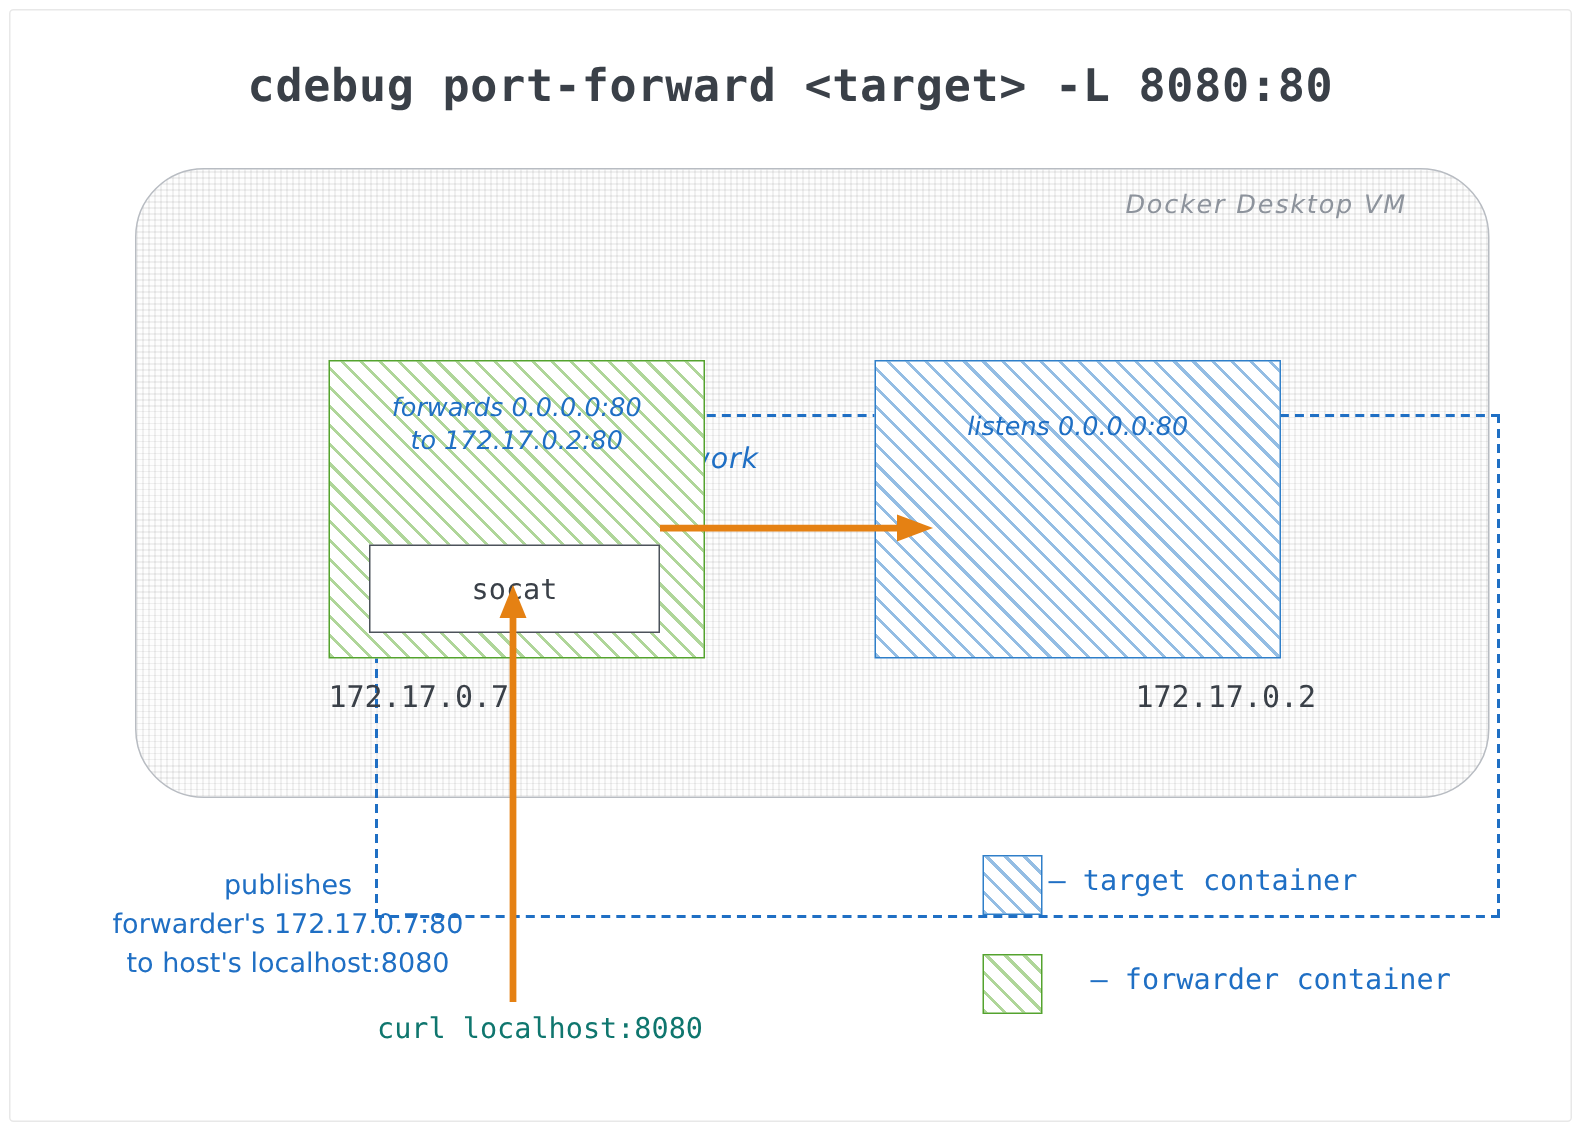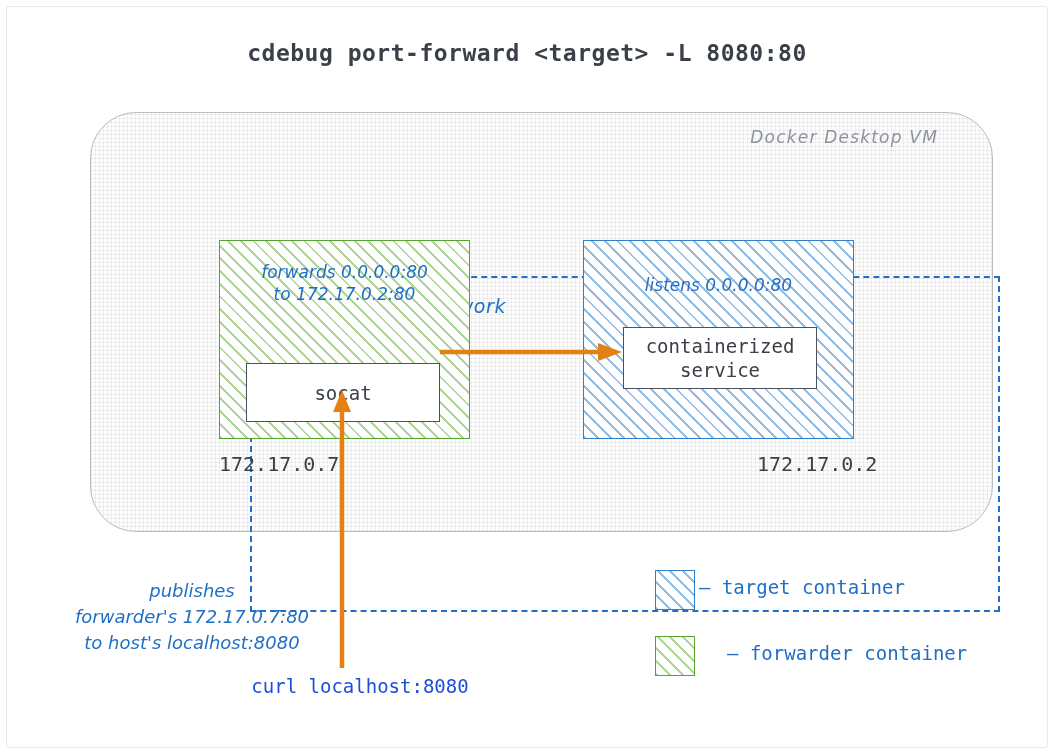--- a/index.html
+++ b/index.html
@@ -35,21 +35,21 @@
   }
 
   
   #title {
     position: absolute;
     left: 0;
     top: 40px;
     width: 1054px;
     text-align: center;
     font-family: "DejaVu Sans Mono", monospace;
-    font-size: 23px;
+    font-size: 30px;
     font-weight: 700;
     letter-spacing: 0.5px;
     color: #3a4048;
     white-space: pre;
   }
 
   
   #vm-box {
     position: absolute;
     left: 90px;
@@ -196,36 +196,35 @@
 
   
   #publish-note {
     position: absolute;
     left: 42px;
     top: 578px;
     width: 300px;
     text-align: center;
     font-family: "DejaVu Sans", sans-serif;
     font-size: 18px;
-    font-style: italic;
     line-height: 26px;
     color: #1f6fc4;
     white-space: pre-line;
   }
 
   
   #curl-label {
     position: absolute;
     left: 180px;
     top: 675px;
     width: 360px;
     text-align: center;
     font-family: "DejaVu Sans Mono", monospace;
     font-size: 19px;
-    color: #1d4ed8;
+    color: #0f766e;
     white-space: nowrap;
   }
 
   
   #legend {
     position: absolute;
     left: 655px;
     top: 570px;
     width: 380px;
   }
@@ -290,22 +289,20 @@
     <div id="forwarder-note" class="box-note">forwards 0.0.0.0:80
 to 172.17.0.2:80</div>
   </div>
 
   <div id="target-box" class="container-box">
     <div id="target-note" class="box-note">listens 0.0.0.0:80</div>
   </div>
 
   <div id="socat-box" class="proc-box">socat</div>
 
-  <div id="service-box" class="proc-box">containerized
-service</div>
 
   <div id="ip-forwarder" class="ip-label">172.17.0.7</div>
   <div id="ip-target" class="ip-label">172.17.0.2</div>
 
   <svg id="arrow-horizontal" class="arrow-svg" width="185" height="24" viewBox="0 0 185 24">
     <line x1="0" y1="12" x2="160" y2="12" stroke="#e58113" stroke-width="4.5" stroke-linecap="butt"></line>
     <polygon points="158,3 182,12 158,21" fill="#e58113"></polygon>
   </svg>
 
   <svg id="arrow-vertical" class="arrow-svg" width="24" height="280" viewBox="0 0 24 280">

